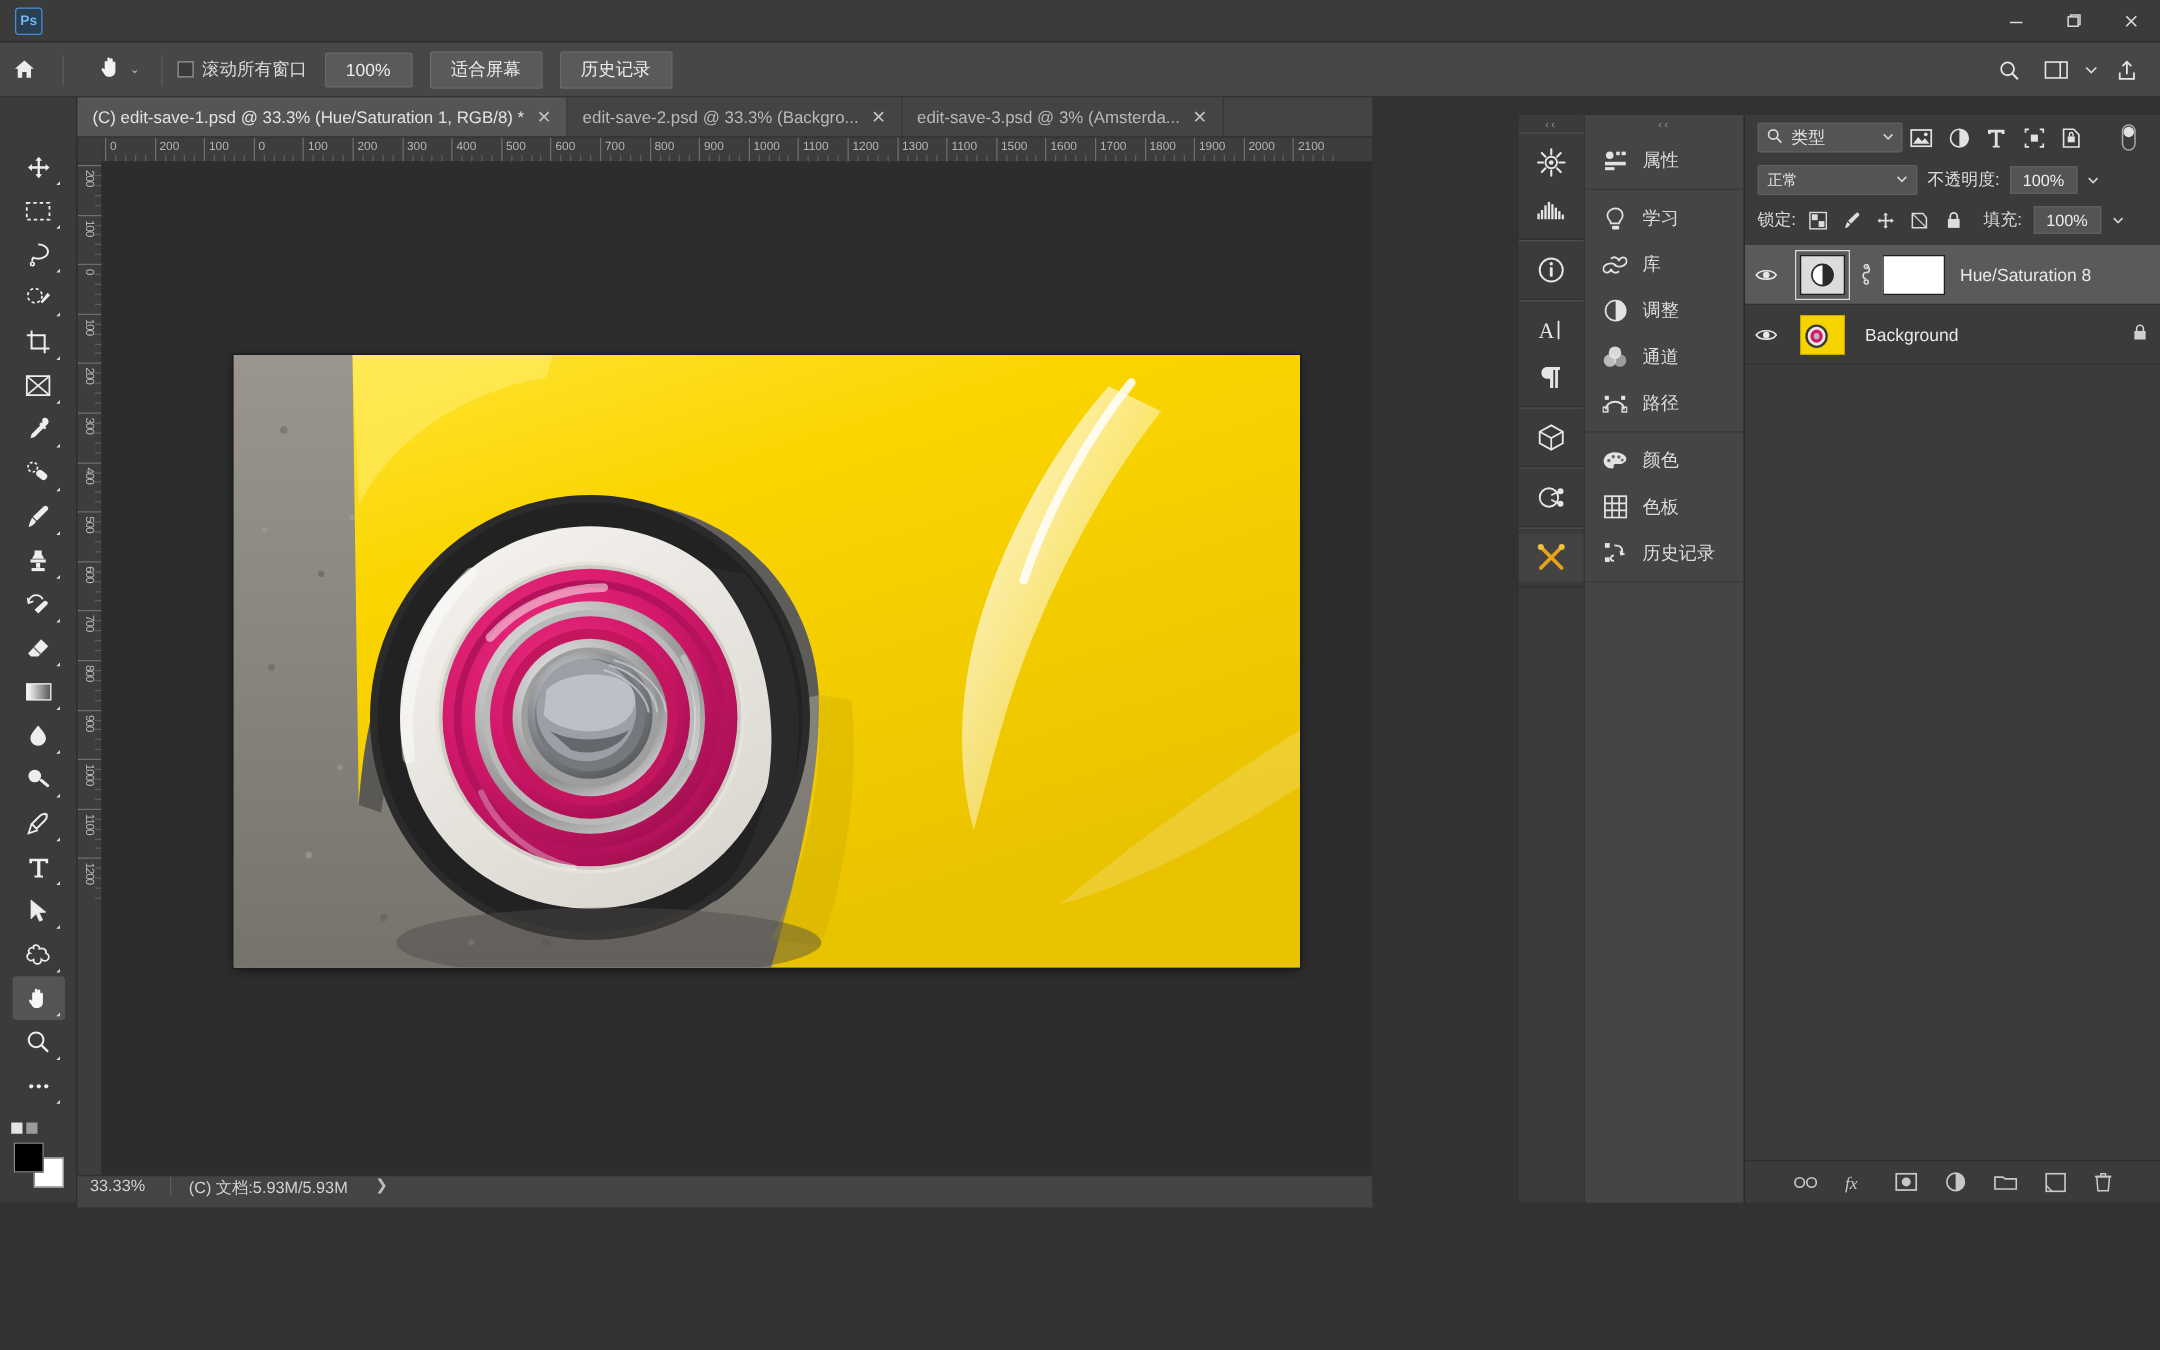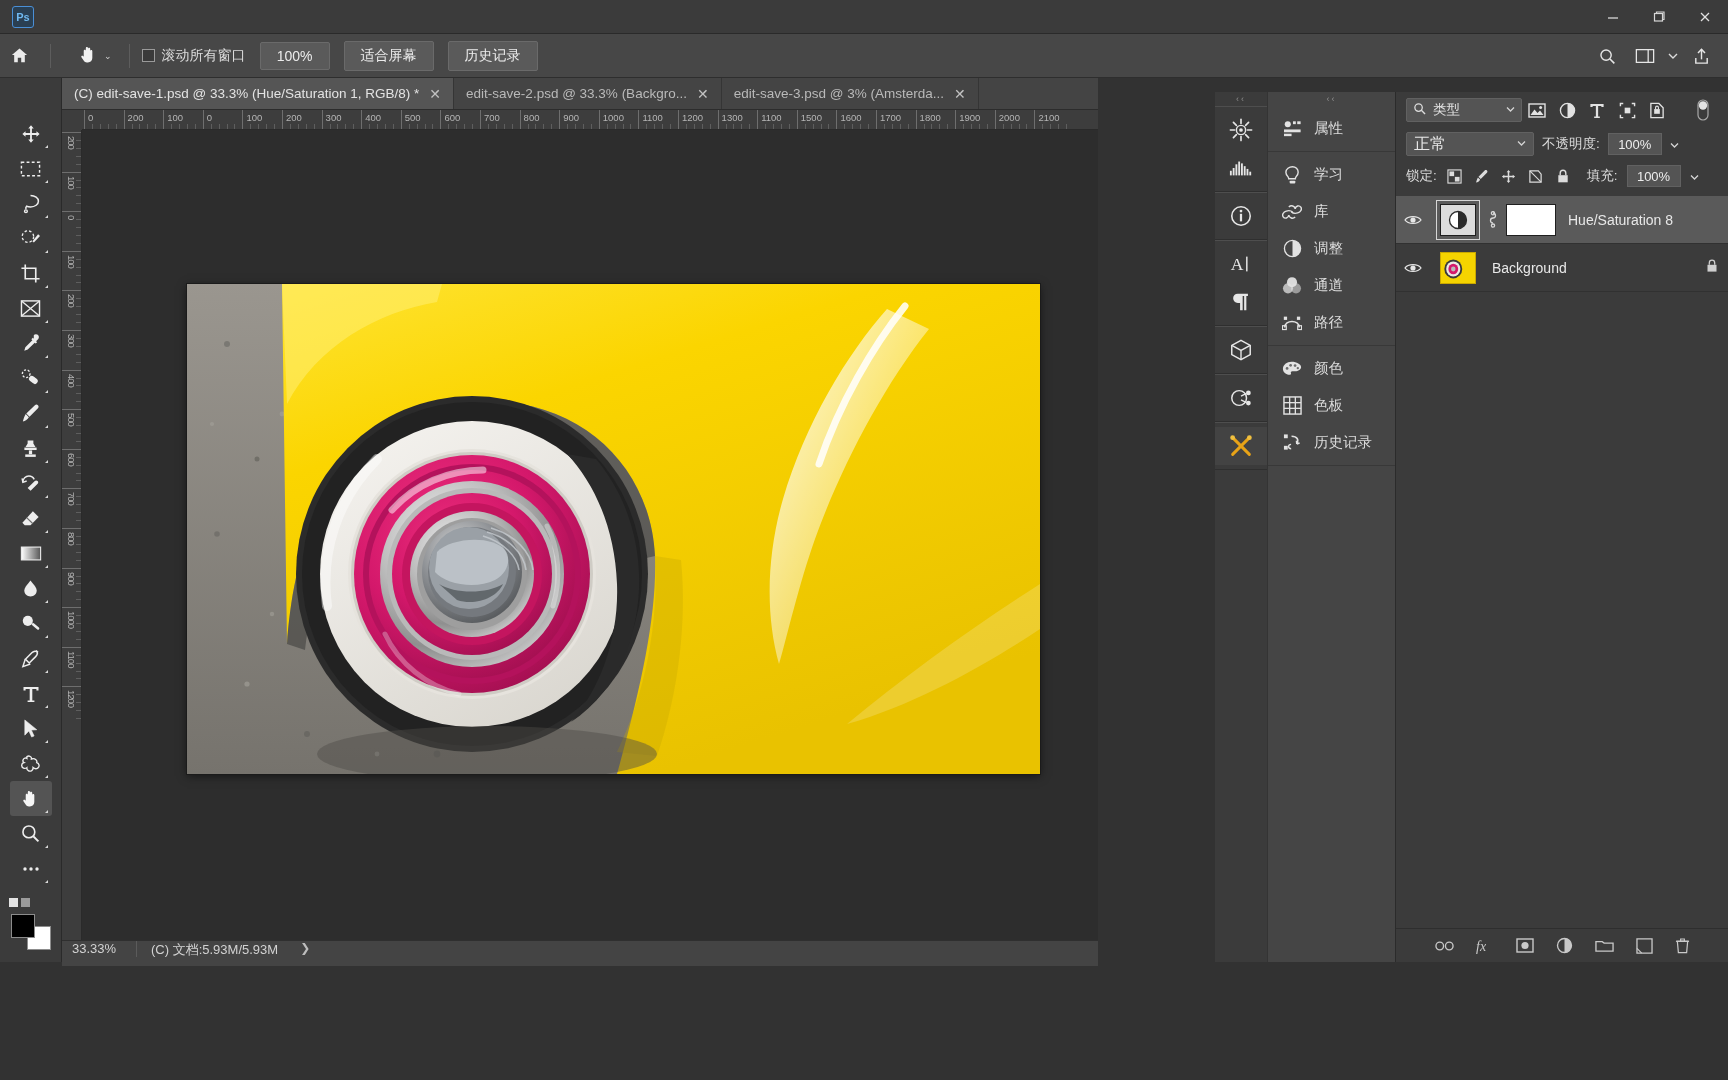--- a/index.html
+++ b/index.html
@@ -214,21 +214,21 @@
     width: 116px; color: #e0e0e0; font-size: 13.5px;
   }
   .filt-select .cv { margin-left: auto; font-size: 9px; }
   .filt-ico { width: 30px; height: 26px; display:flex; align-items:center; justify-content:center; color:#e3e3e3; }
   .lp-blend {
     height: 32px; display: flex; align-items: center; gap: 8px; padding: 0 10px;
   }
   .blend-select {
     background: #545454; border: 1px solid #616161; border-radius: 2px;
     height: 24px; width: 128px; display: flex; align-items: center; padding: 0 7px;
-    color: #e6e6e6; font-size: 16px;
+    color: #e6e6e6; font-size: 12px;
   }
   .blend-select .cv { margin-left: auto; font-size: 9px; }
   .lbl { color: #dcdcdc; font-size: 13.5px; white-space: nowrap; }
   .numfield {
     background: #545454; border: 1px solid #616161; height: 22px; width: 54px;
     display:flex; align-items:center; justify-content:center; color:#ededed; font-size: 13px;
   }
   .lp-lock {
     height: 32px; display: flex; align-items: center; gap: 9px; padding: 0 10px;
   }

